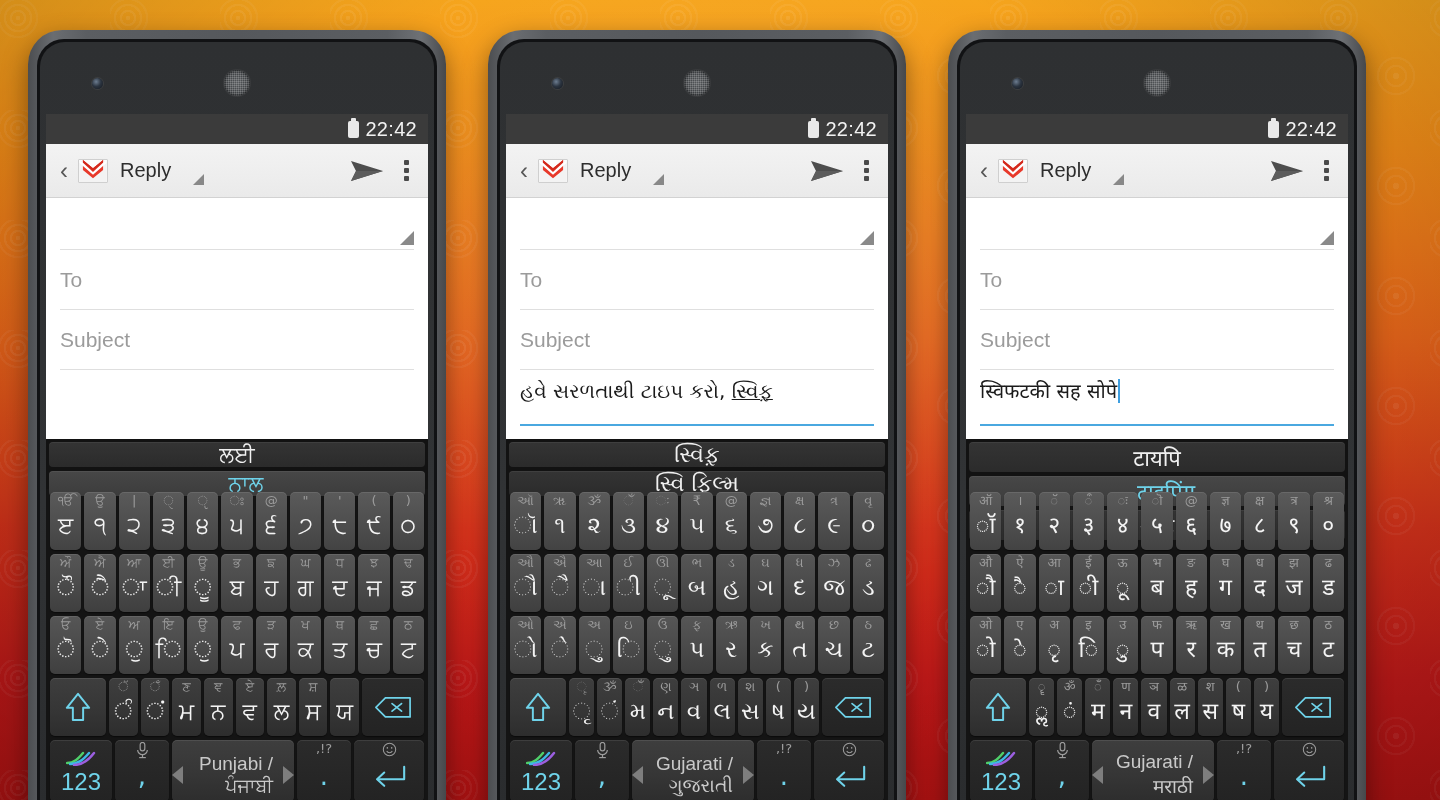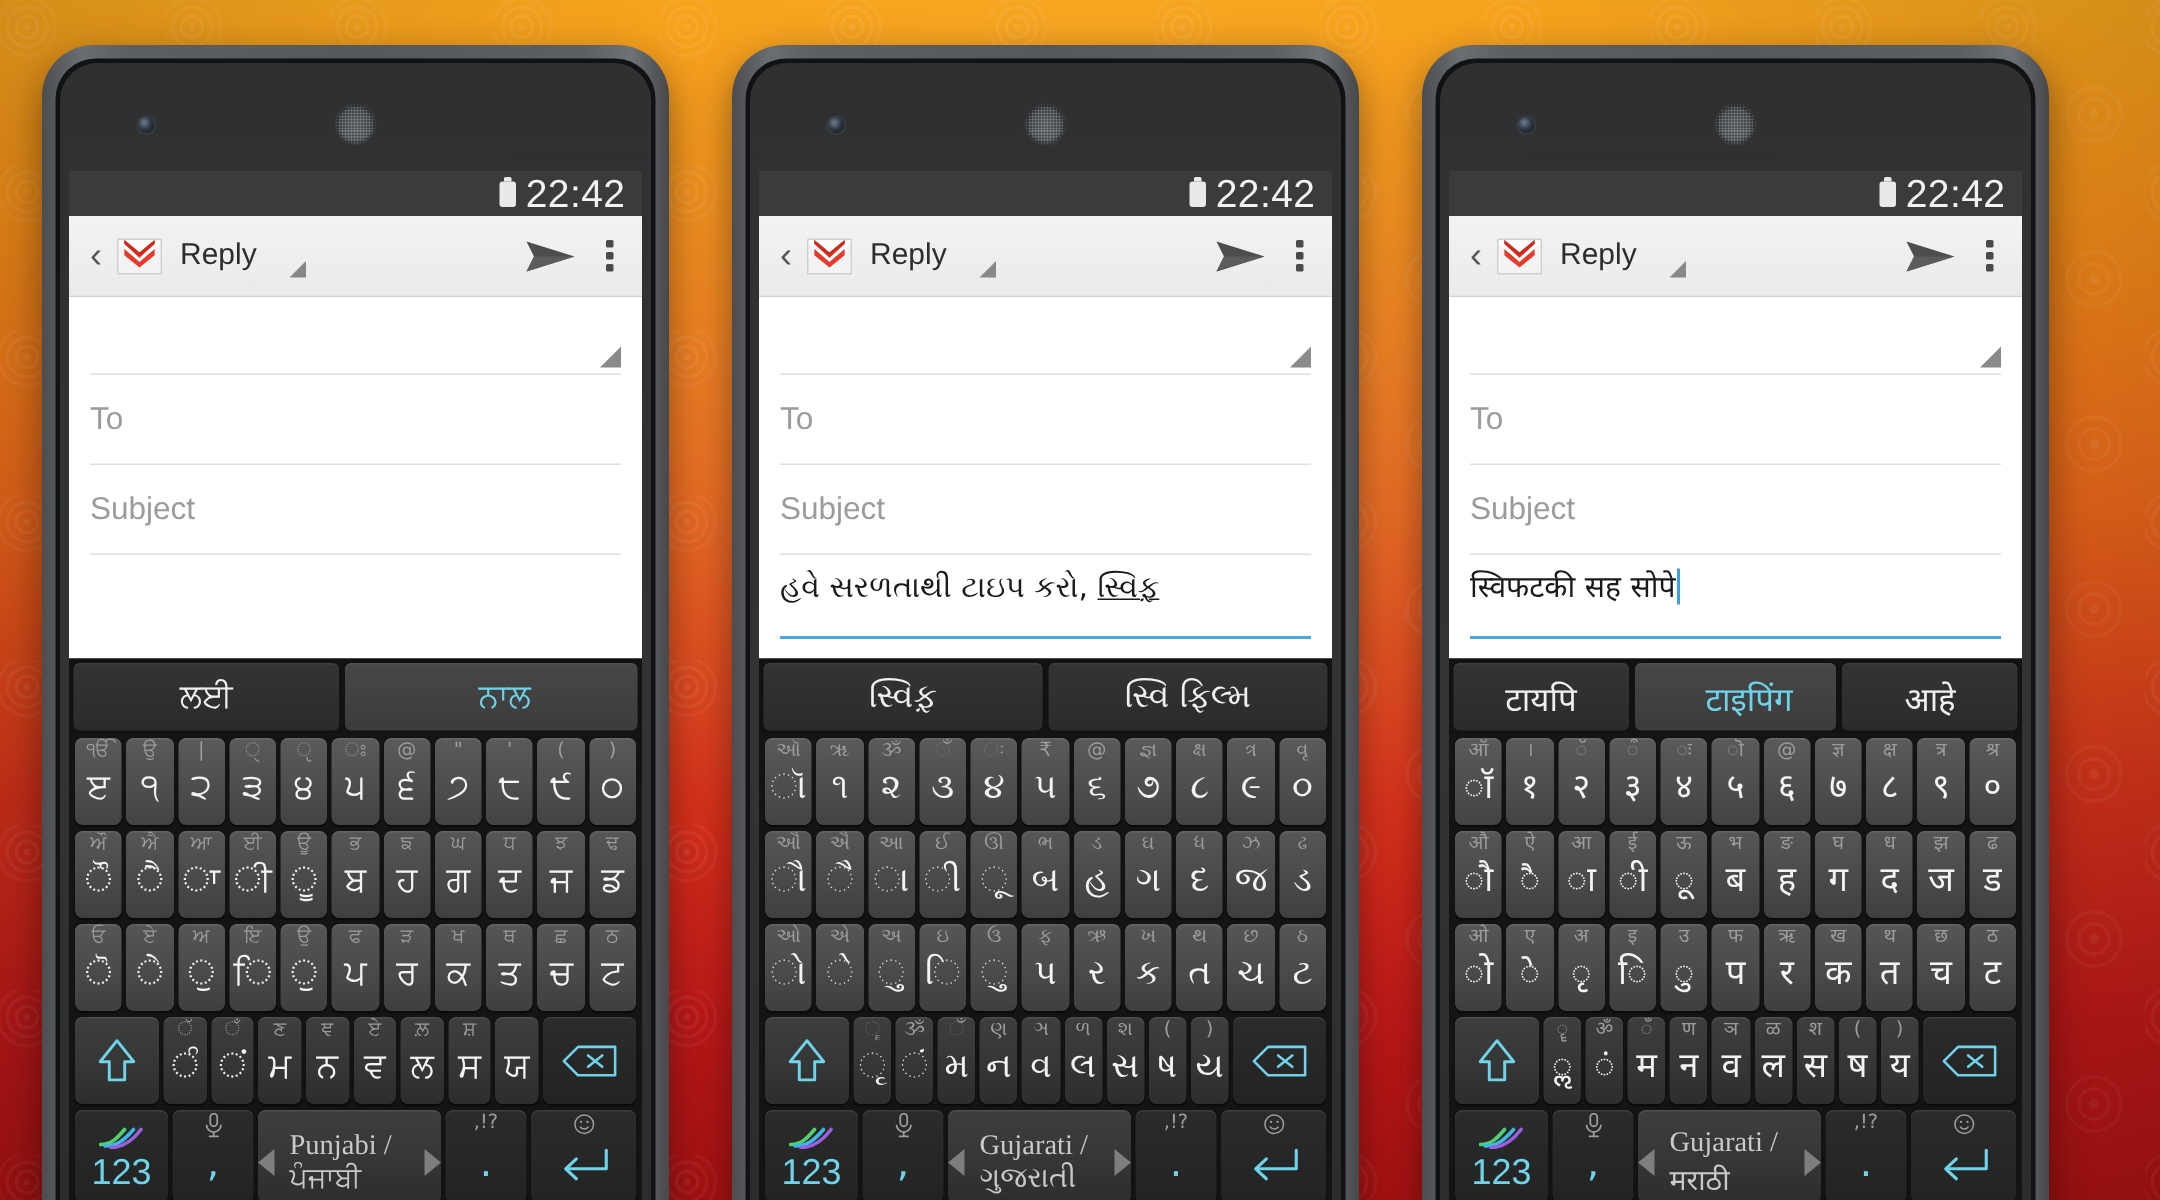--- a/index.html
+++ b/index.html
@@ -98,21 +98,21 @@
   .battery {
     width: 11px; height: 17px;
     border-radius: 2px;
     background: #e9e9e9;
     position: relative;
   }
   .battery::before {
     content:""; position:absolute; top:-3px; left:3px;
     width: 5px; height: 3px; border-radius:1px 1px 0 0; background:#e9e9e9;
   }
-  .clock { font-size: 26px; letter-spacing: .3px; }
+  .clock { font-size: 20px; letter-spacing: .3px; }
 
   
   .actionbar {
     height: 54px;
     background: linear-gradient(180deg,#f3f3f3 0%, #eaeaea 100%);
     border-bottom: 1px solid #d2d2d2;
     display:flex; align-items:center;
     padding: 0 10px 0 8px;
     position: relative;
   }
@@ -179,20 +179,21 @@
   
   .kb {
     position:absolute; left:0; right:0; bottom:0;
     background: #141414;
     padding: 0 0 4px 0;
     user-select:none;
   }
   .kb-suggest {
     display:flex; height: 50px; gap: 4px; padding: 3px 3px 2px 3px;
     background: #121212;
+    flex-direction: column;
   }
   .sug {
     flex: 1; display:flex; align-items:center; justify-content:center;
     border-radius: 4px;
     background: linear-gradient(180deg,#343434 0%, #2b2b2b 100%);
     color: #f0f0f0; font-size: 22px;
     font-family: "DejaVu Sans","Liberation Sans", sans-serif;
     box-shadow: inset 0 1px 0 rgba(255,255,255,.06);
   }
   .sug.center {
@@ -237,22 +238,22 @@
   .kb-row.bottom { gap: 3px; height: 62px; margin-bottom: 2px; }
   .kb-row.bottom .key { height: 62px; }
   .k-sym { flex: 0 0 62px; flex-direction: column; }
   .k-sym .num123 { color:#6fd3ea; font-size: 24px; margin-top: 2px; }
   .swiftkey-logo { width: 30px; height: 16px; margin-top: 3px; }
   .k-comma { flex: 0 0 54px; }
   .k-comma .main { font-size: 26px; }
   .k-space { flex: 1 1 auto; }
   .space-label {
     color: #c9c9c9; font-size: 19px; margin-top: 8px;
-    font-family: Liberation Serif, serif;
-    display:flex; align-items:center; gap: 10px;
+    font-family: Liberation Sans, sans-serif;
+    display:flex; align-items:center; gap: 10px; text-align: right;
   }
   .arrow-l, .arrow-r { width:0; height:0; }
   .arrow-l { border-top:9px solid transparent; border-bottom:9px solid transparent; border-right: 11px solid #7e7e7e; }
   .arrow-r { border-top:9px solid transparent; border-bottom:9px solid transparent; border-left: 11px solid #7e7e7e; }
   .k-period { flex: 0 0 54px; }
   .k-period .main { font-size: 26px; color:#6fd3ea; }
   .k-enter { flex: 0 0 70px; }
   .shift-key { flex: 0 0 56px; }
   .bksp-key { flex: 0 0 62px; }
   svg { display:block; }

